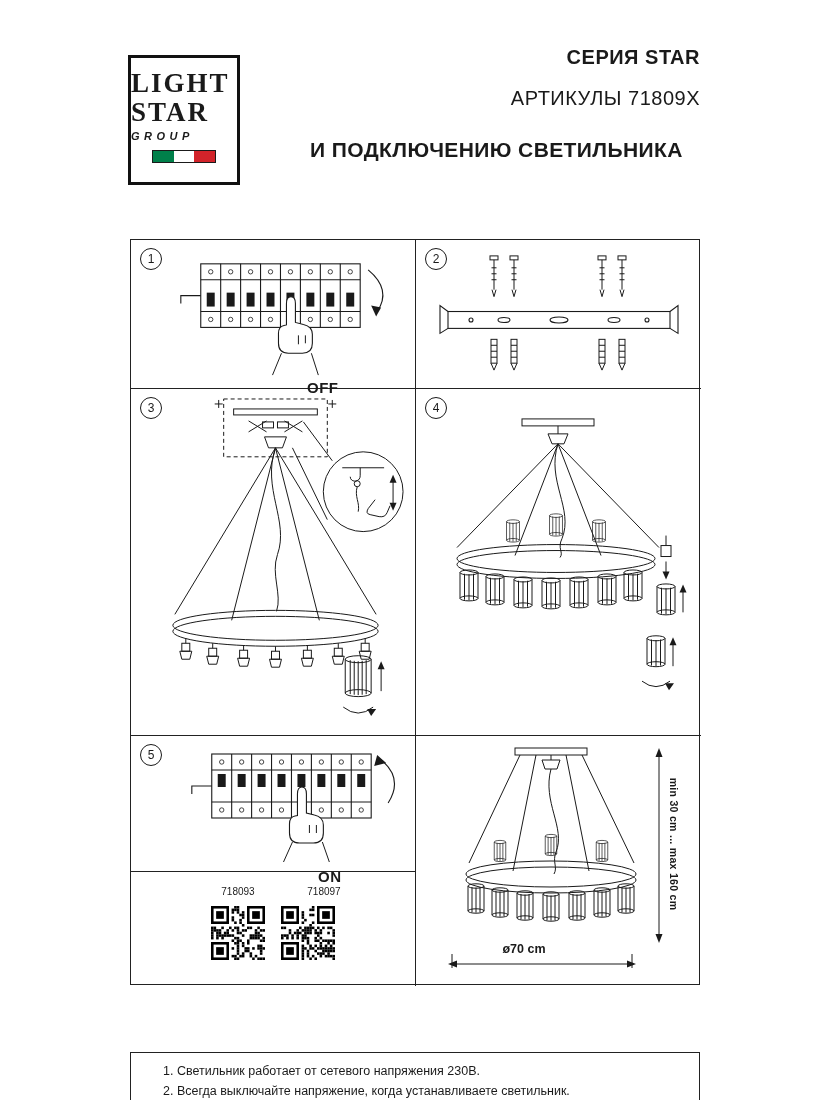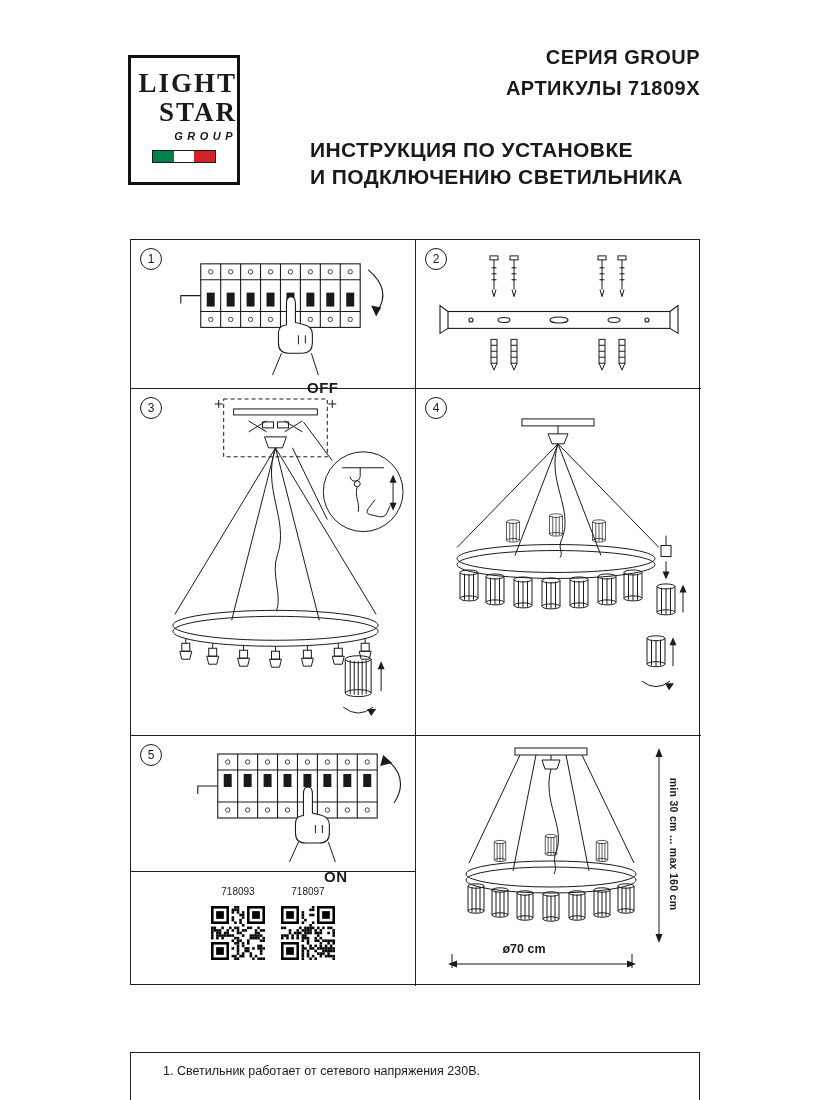--- a/index.html
+++ b/index.html
@@ -2,29 +2,29 @@
 <html><head>
 <meta charset="utf-8">
 <style>
   * { margin:0; padding:0; box-sizing:border-box; }
   html,body { background:#ffffff; }
   body { width:826px; height:1100px; position:relative; overflow:hidden;
          font-family:"Liberation Sans", sans-serif; color:#1a1a1a; }
 
   
   .logo-box { position:absolute; left:128px; top:55px; width:112px; height:130px;
-              border:3px solid #111; text-align:right; padding-top:11px; background:#fff; }
+              border:3px solid #111; text-align:left; padding-top:11px; background:#fff; }
   .logo-big { font-family:"Liberation Serif", serif; font-weight:bold; font-size:27px;
               line-height:29px; letter-spacing:2px; }
   .logo-group { font-size:11px; letter-spacing:4.5px; margin-top:3px; font-weight:bold;font-style:italic; }
   .logo-flag { width:64px; height:13px; margin:8px auto 0; border:1px solid #1a1a1a; display:flex; }
   .logo-flag span { flex:1; }
 
   .series   { position:absolute; right:126px; top:46px;  font-size:20px; font-weight:bold; text-align:right; letter-spacing:0.5px; }
-  .articles { position:absolute; right:126px; top:77px;  font-size:20px; font-weight:bold; text-align:left; letter-spacing:0.5px; }
+  .articles { position:absolute; right:126px; top:87px;  font-size:20px; font-weight:normal; text-align:left; letter-spacing:0.5px; }
   .doc-title { position:absolute; left:310px; top:136px; font-size:21px; font-weight:bold; line-height:27px; letter-spacing:0.4px; }
 
   
   .grid { position:absolute; left:130px; top:239px; width:570px; height:746px;
           border:1.2px solid #222; }
   .cell { position:absolute; }
   .c1 { left:0;     top:0;     width:285px; height:149px; border-right:1.2px solid #222; border-bottom:1.2px solid #222; }
   .c2 { left:285px; top:0;     width:285px; height:149px; border-bottom:1.2px solid #222; }
   .c3 { left:0;     top:149px; width:285px; height:347px; border-right:1.2px solid #222; border-bottom:1.2px solid #222; }
   .c4 { left:285px; top:149px; width:285px; height:347px; border-bottom:1.2px solid #222; }
@@ -33,24 +33,24 @@
 
   .step-circle { position:absolute; left:9px; top:8px; width:22px; height:22px;
                  border:1.3px solid #1a1a1a; border-radius:50%; font-size:12px;
                  line-height:20px; text-align:center; background:#fff; z-index:2; }
 
   .fit { position:absolute; left:0; top:0; width:100%; height:100%; }
 
   .switch-label { position:absolute; font-size:15px; font-weight:600; letter-spacing:0.5px;margin-top:36px; }
 
   .sub-divider { position:absolute; left:0; top:135px; width:100%; border-top:1.2px solid #222; }
-  .on-wrap { position:absolute; left:17px; top:0; width:100%; height:135px;text-decoration:underline; }
+  .on-wrap { position:absolute; left:11px; top:0; width:100%; height:135px;text-decoration:underline; }
 
   .code-label { position:absolute; top:150px; width:54px; text-align:center; font-size:10px; }
-  .code1 { left:80px; }  .code2 { left:150px; }
+  .code1 { left:80px; }  .code2 { left:166px; }
   .qr { position:absolute; top:170px; width:54px; height:54px; }
   .qr1 { left:80px; } .qr2 { left:150px; }
 
   .dim-v { position:absolute; left:258px; top:108px; transform:translate(-50%,-50%) rotate(90deg);
            font-size:10.5px; font-weight:600; white-space:nowrap; letter-spacing:0.3px; }
   .dim-h { position:absolute; left:108px; top:206px; transform:translateX(-50%);
            font-size:12.5px; font-weight:600; }
 
   
   .notes { position:absolute; left:130px; top:1052px; width:570px; height:57px;
@@ -65,24 +65,23 @@
     <div class="logo-big">LIGHT</div>
     <div class="logo-big">STAR</div>
     <div class="logo-group">GROUP</div>
     <div class="logo-flag">
       <span style="background:#00804a"></span>
         <span style="background:#ffffff"></span>
         <span style="background:#d2232a"></span>
     </div>
   </div>
 
-  <div class="series">СЕРИЯ GROUP</div>
+  <div class="series">СЕРИЯ STAR</div>
   <div class="articles">АРТИКУЛЫ 71809X</div>
   <div class="doc-title">
-    <div>ИНСТРУКЦИЯ ПО УСТАНОВКЕ</div>
     <div>И ПОДКЛЮЧЕНИЮ СВЕТИЛЬНИКА</div>
   </div>
 
   <div class="grid">
 
     <div class="cell c1">
       <div class="step-circle">1</div>
       <svg class="fit" viewBox="0 0 285 149" preserveAspectRatio="none">
         <g fill="none" stroke="#1a1a1a" stroke-width="1.1">
           <rect x="70" y="24" width="160" height="64"></rect>
@@ -611,15 +610,16 @@
           <polygon points="220,228 211,224.5 211,231.5"></polygon>
         </g>
       </svg>
       <div class="dim-v">min 30 cm ... max 160 cm</div>
       <div class="dim-h">ø70 cm</div>
     </div>
   </div>
 
   <div class="notes">
     <div>1. Светильник работает от сетевого напряжения 230В.</div>
+    <div>2. Всегда выключайте напряжение, когда устанавливаете светильник.</div>
   </div>
 
 </div>
 
 </body></html>

